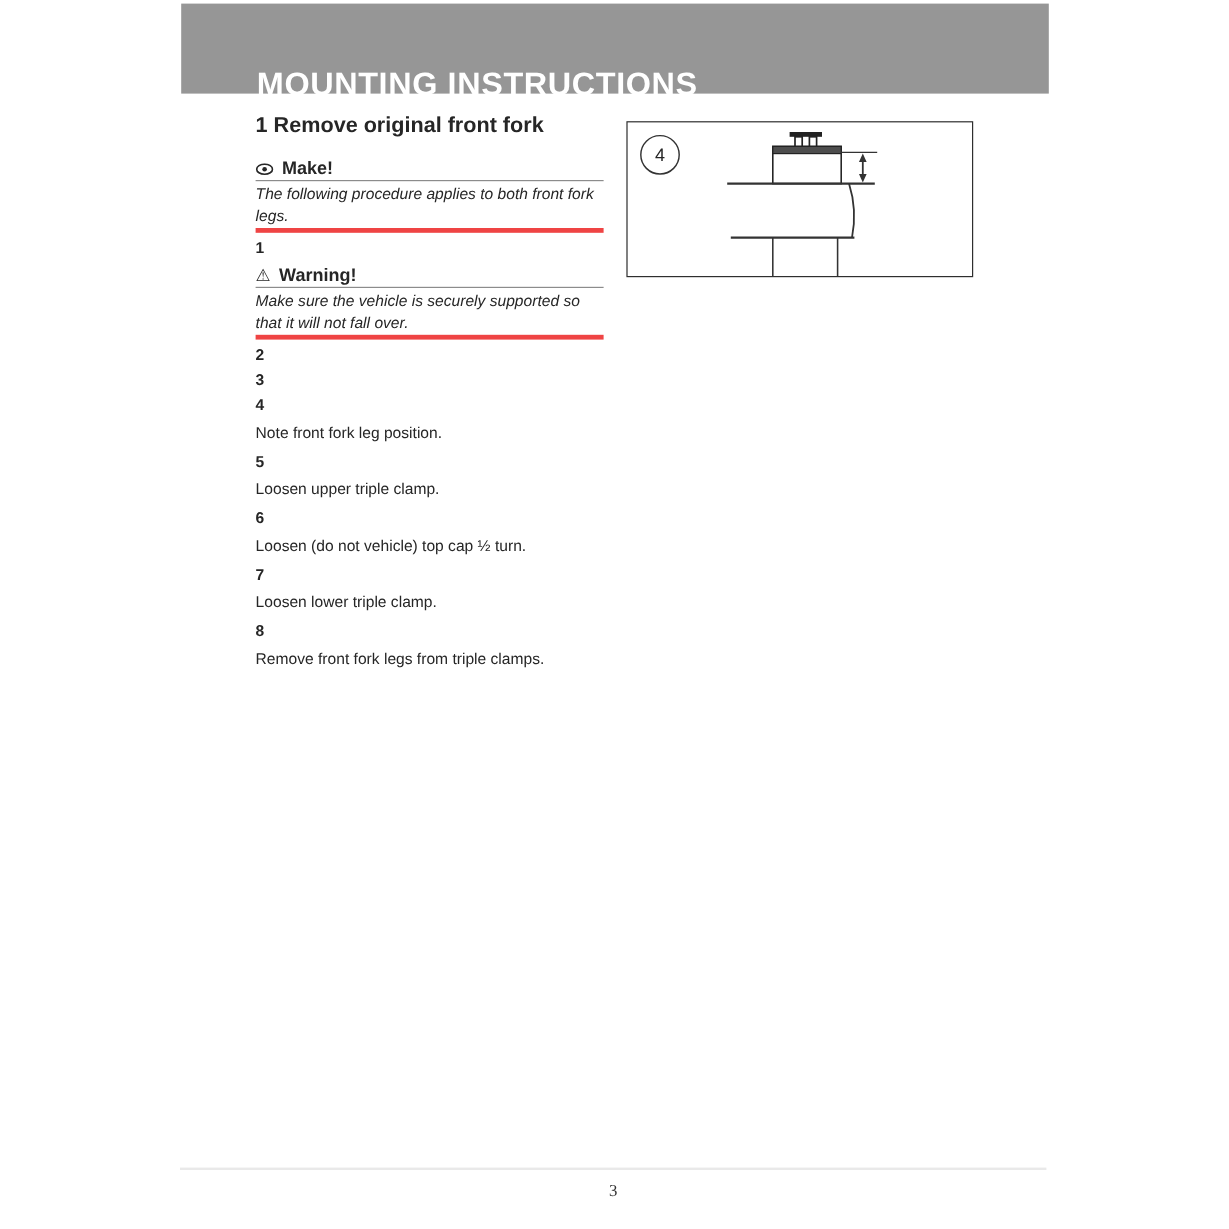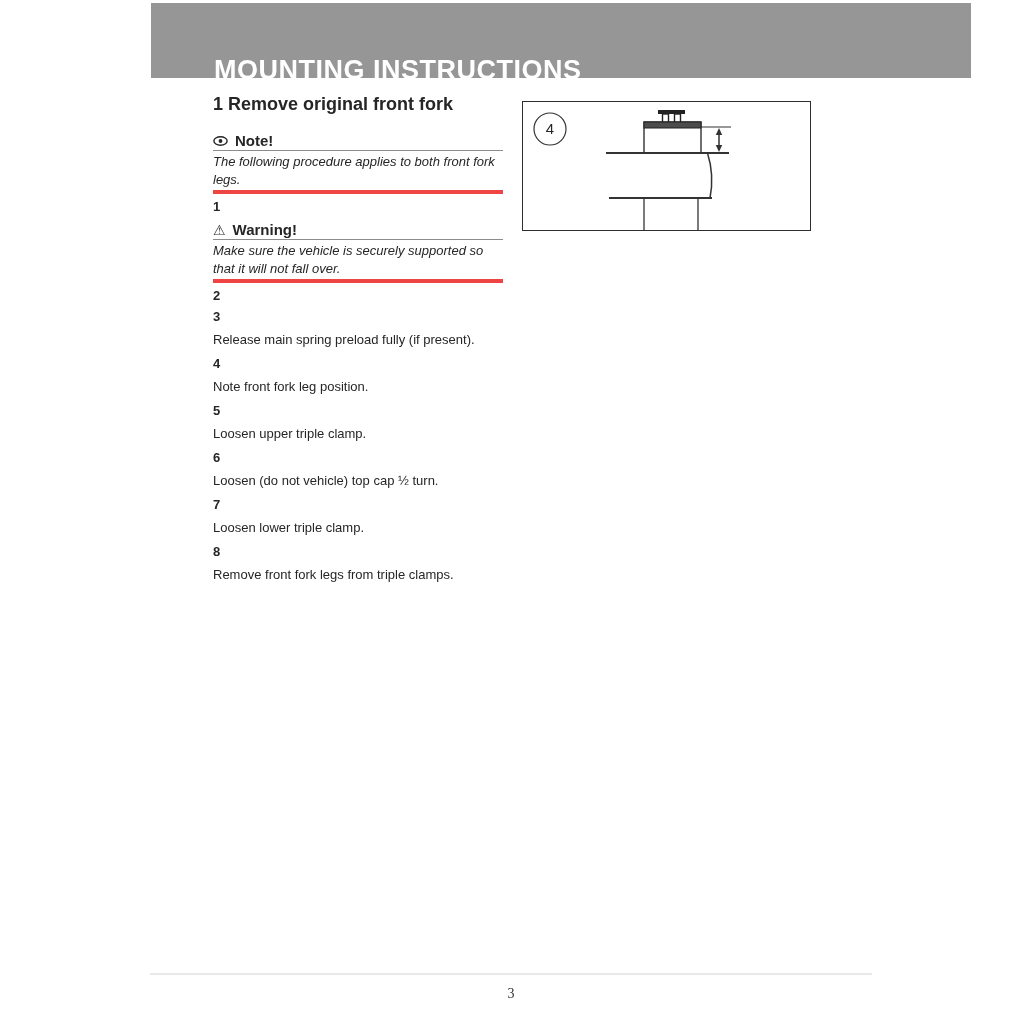--- a/index.html
+++ b/index.html
@@ -13,21 +13,21 @@
   .page {
     position: relative;
     width: 724px; height: 1024px;
     margin: 0 auto;
     background: #ffffff;
   }
   
   .header-band {
     position: absolute;
     left: 1px; top: 3px;
-    width: 820px; height: 75px;
+    width: 723px; height: 75px;
     background: #969696;
   }
   .header-band h1 {
     position: absolute;
     left: 63px; bottom: -6px;
     font-size: 27px;
     font-weight: bold;
     line-height: 1;
     letter-spacing: 0.5px;
     color: #ffffff;
@@ -126,21 +126,21 @@
     <div class="section-heading">1 Remove original front fork</div>
 
     <div class="notice">
       <div class="notice-heading">
         <span class="icon">
           <svg width="15" height="10" viewBox="0 0 15 10">
             <ellipse cx="7.5" cy="5" rx="6.6" ry="4.2" fill="none" stroke="#262626" stroke-width="1.4"></ellipse>
             <circle cx="7.5" cy="5" r="1.9" fill="#262626"></circle>
           </svg>
         </span>
-        <span>Note!</span>
+        <span>Make!</span>
       </div>
       <div class="notice-text">The following procedure applies to both front fork legs.</div>
     </div>
 
     <div class="step">
       <div class="step-number">1</div>
     </div>
 
     <div class="notice">
       <div class="notice-heading">
@@ -148,21 +148,20 @@
         <span>Warning!</span>
       </div>
       <div class="notice-text">Make sure the vehicle is securely supported so that it will not fall over.</div>
     </div>
 
     <div class="step">
       <div class="step-number">2</div>
     </div>
     <div class="step">
       <div class="step-number">3</div>
-      <div class="step-text">Release main spring preload fully (if present).</div>
     </div>
     <div class="step">
       <div class="step-number">4</div>
       <div class="step-text">Note front fork leg position.</div>
     </div>
     <div class="step">
       <div class="step-number">5</div>
       <div class="step-text">Loosen upper triple clamp.</div>
     </div>
     <div class="step">

